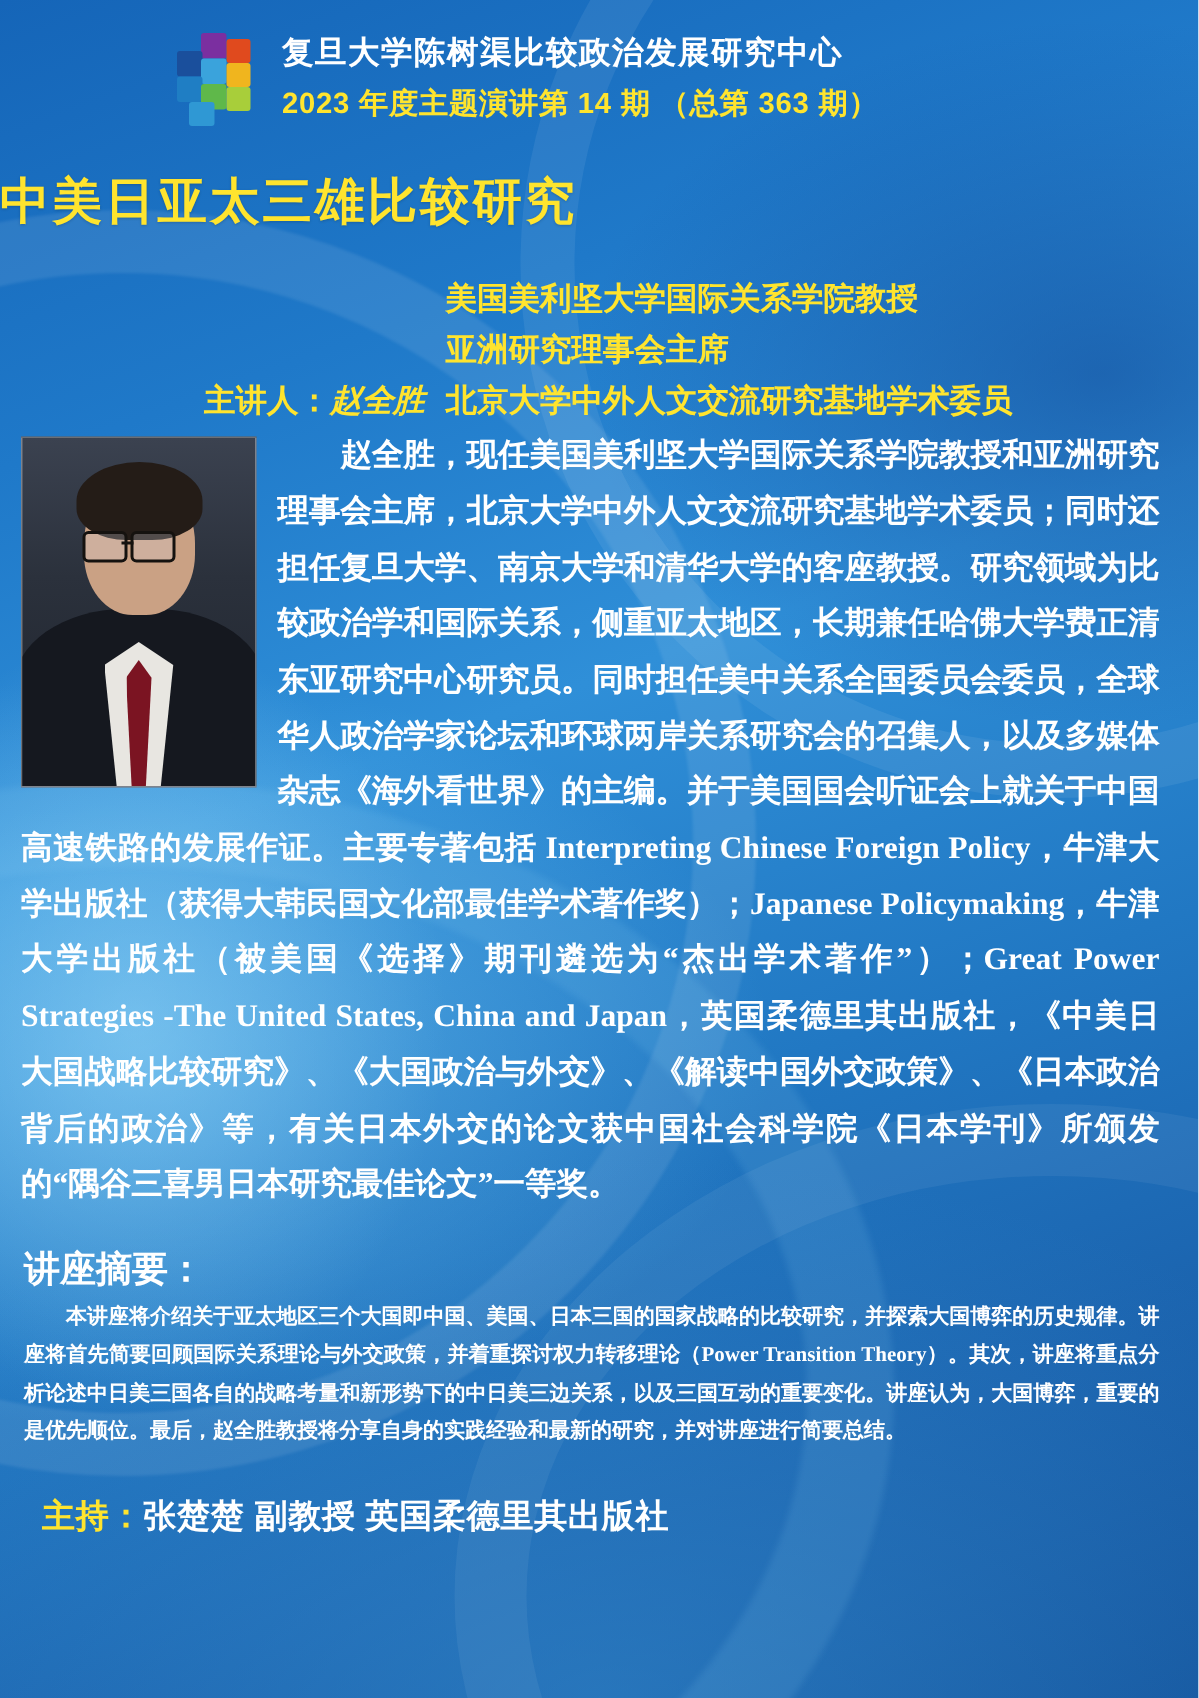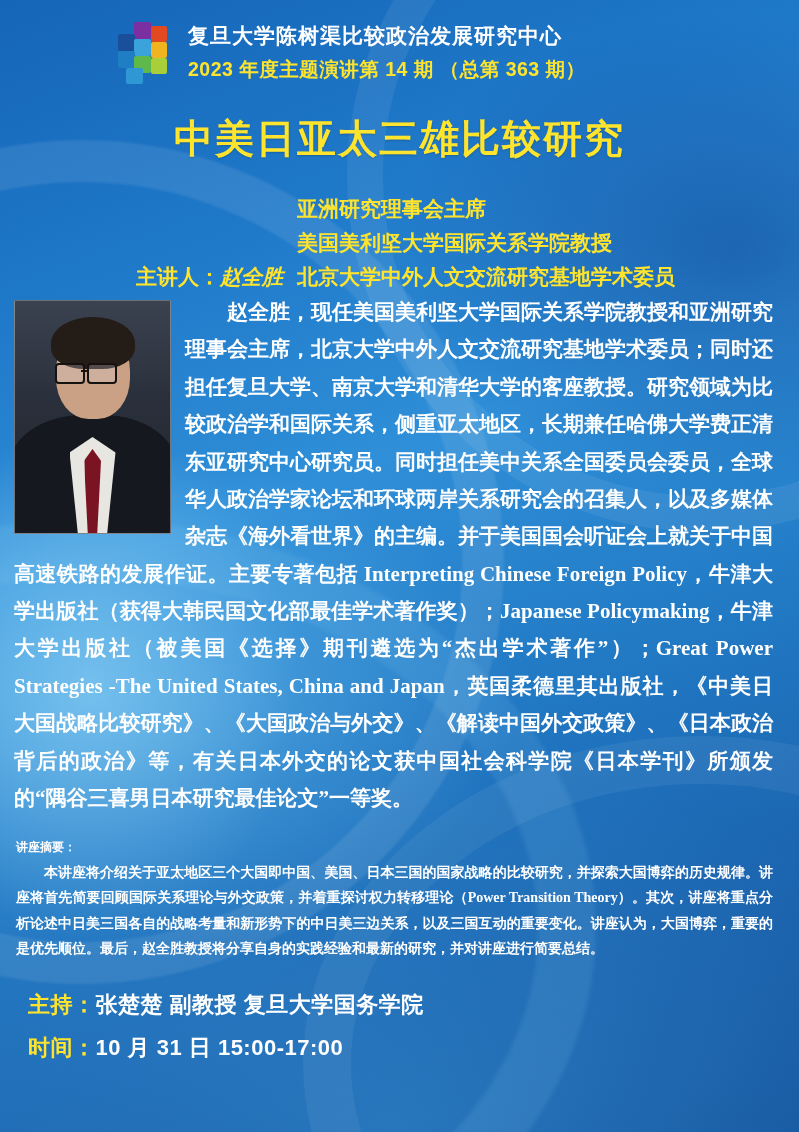--- a/index.html
+++ b/index.html
@@ -94,23 +94,22 @@
     font-size: 19.5px;
     font-weight: bold;
     letter-spacing: 0.5px;
     line-height: 1.5;
     margin-top: 4px;
   }
 
   
   .main-title {
     color: #ffe42e;
-    font-size: 39px;
-    font-weight: bold;
-    text-align: center;
+    font-size: 33px;
+    font-weight: bold;
     letter-spacing: 2px;
     margin-top: 22px;
     text-shadow: 0 1px 2px rgba(0,0,0,0.18);
   }
 
   
   .speaker-block {
     margin-top: 26px;
     padding-left: 136px;
     color: #ffe42e;
@@ -233,21 +232,21 @@
     line-height: 1.78;
     text-align: justify;
     text-justify: inter-ideograph;
     font-weight: bold;
     text-indent: 2em;
   }
 
   
   .abstract-label {
     color: #ffffff;
-    font-size: 12px;
+    font-size: 24px;
     font-weight: bold;
     margin: 22px 0 4px 16px;
   }
   .abstract-text {
     color: #ffffff;
     font-family: "Liberation Serif", serif;
     font-size: 14px;
     line-height: 1.8;
     font-weight: bold;
     text-align: justify;
@@ -304,22 +303,22 @@
       </div>
     </div>
 
     <div class="main-title">中美日亚太三雄比较研究</div>
 
     <div class="speaker-block">
       <div class="speaker-row">
         <span class="speaker-label">主讲人：</span>
         <span class="speaker-name">赵全胜</span>
         <span class="speaker-affil-col">
+          <span>美国美利坚大学国际关系学院教授</span>
           <span>亚洲研究理事会主席</span>
-          <span>美国美利坚大学国际关系学院教授</span>
           <span>北京大学中外人文交流研究基地学术委员</span>
         </span>
       </div>
     </div>
 
     <div class="bio-wrap">
       <div class="portrait">
         <div class="p-body"></div>
         <div class="p-shirt"></div>
         <div class="p-tie"></div>
@@ -331,21 +330,18 @@
       </div>
       <div class="bio-text">赵全胜，现任美国美利坚大学国际关系学院教授和亚洲研究理事会主席，北京大学中外人文交流研究基地学术委员；同时还担任复旦大学、南京大学和清华大学的客座教授。研究领域为比较政治学和国际关系，侧重亚太地区，长期兼任哈佛大学费正清东亚研究中心研究员。同时担任美中关系全国委员会委员，全球华人政治学家论坛和环球两岸关系研究会的召集人，以及多媒体杂志《海外看世界》的主编。并于美国国会听证会上就关于中国高速铁路的发展作证。主要专著包括 Interpreting Chinese Foreign Policy，牛津大学出版社（获得大韩民国文化部最佳学术著作奖）；Japanese Policymaking，牛津大学出版社（被美国《选择》期刊遴选为“杰出学术著作”）；Great Power Strategies -The United States, China and Japan，英国柔德里其出版社，《中美日大国战略比较研究》、《大国政治与外交》、《解读中国外交政策》、《日本政治背后的政治》等，有关日本外交的论文获中国社会科学院《日本学刊》所颁发的“隅谷三喜男日本研究最佳论文”一等奖。</div>
       <div style="clear:both"></div>
     </div>
 
     <div class="abstract-label">讲座摘要：</div>
     <div class="abstract-text">本讲座将介绍关于亚太地区三个大国即中国、美国、日本三国的国家战略的比较研究，并探索大国博弈的历史规律。讲座将首先简要回顾国际关系理论与外交政策，并着重探讨权力转移理论（Power Transition Theory）。其次，讲座将重点分析论述中日美三国各自的战略考量和新形势下的中日美三边关系，以及三国互动的重要变化。讲座认为，大国博弈，重要的是优先顺位。最后，赵全胜教授将分享自身的实践经验和最新的研究，并对讲座进行简要总结。</div>
 
     <div class="footer">
       <div class="footer-row">
-        <span>主持：</span><span class="val-white">张楚楚  副教授  复旦大学国务学院</span>
-      </div>
-      <div class="footer-row">
-        <span>时间：</span><span class="val-white">10 月 31 日  15:00-17:00</span>
+        <span>主持：</span><span class="val-white">张楚楚  副教授  英国柔德里其出版社</span>
       </div>
     </div>
 
   </div>
 </div>
 
 </body></html>

